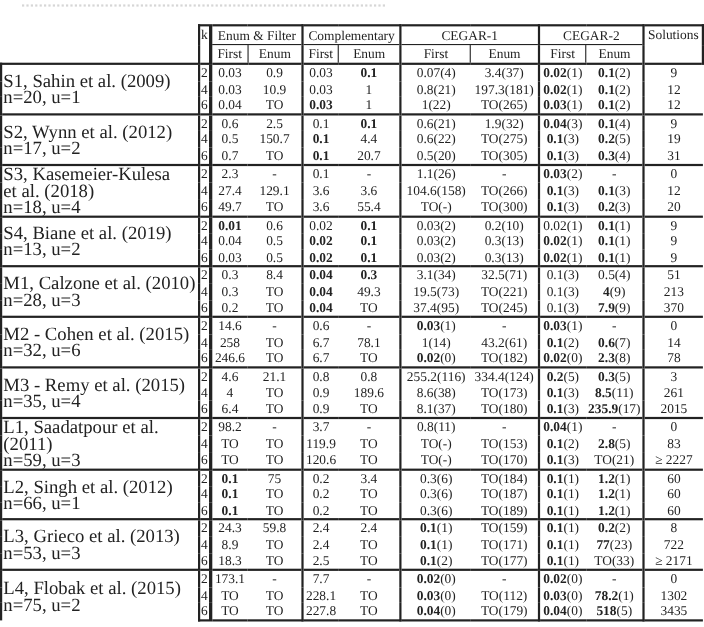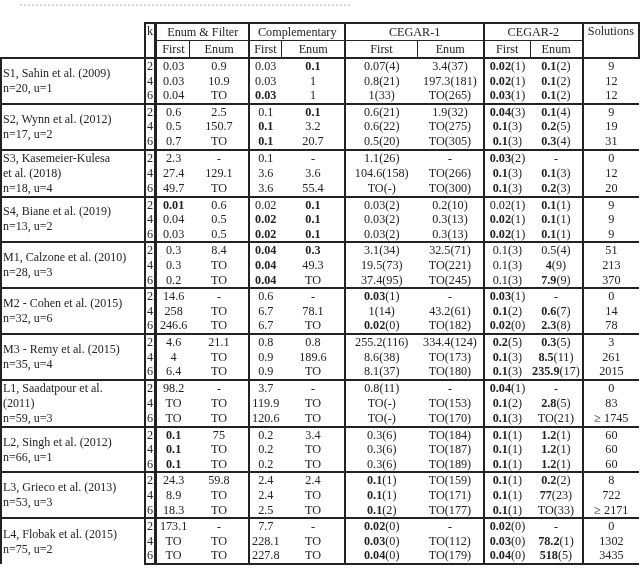--- a/index.html
+++ b/index.html
@@ -8,21 +8,21 @@
   .caption-cut { position:absolute; left:20px; top:-8px; height:12px; width:330px;
          border-bottom:2px dotted #bbb; opacity:.6; }
   table { position:absolute; left:0; top:22px; border-collapse:collapse;
           font-family:"Liberation Serif","DejaVu Serif",serif; font-size:12.2px; }
   td, th { padding:0 2px; text-align:center; white-space:nowrap; font-weight:normal;
            line-height:14.6px; }
   th { border:1px solid #222; height:16px; line-height:15px; }
   .hdr-empty { border:none !important; }
   .k { width:7px; padding:0 1px; border-left:2px solid #222; border-right:3px solid #222; }
   .lbl { width:142px; text-align:left; padding-left:1px; vertical-align:middle;
-         border-left:2px solid #222; line-height:15px; font-size:12px; }
+         border-left:2px solid #222; line-height:15px; font-size:17px; }
   .c1 { width:28px; } .c2 { width:57px; } .c3 { width:27px; } .c4 { width:61px; }
   .c5 { width:69px; } .c6 { width:63px; } .c7 { width:42px; } .c8 { width:46px; }
   .c9 { width:51px; }
   .br2 { border-right:2px solid #222; }
   tr.gstart td { border-top:2px solid #222; }
   tbody tr:last-child td { border-bottom:2px solid #222; }
   b { font-weight:bold; }
 </style>
 </head>
 <body>
@@ -80,21 +80,21 @@
         <td class="c7"><b>0.02</b><span>(1)</span></td>
         <td class="c8 br2"><b>0.1</b><span>(2)</span></td>
         <td class="c9"><span>12</span></td>
       </tr>
       <tr>
         <td class="k">6</td>
         <td class="c1"><span>0.04</span></td>
         <td class="c2 br2"><span>TO</span></td>
         <td class="c3"><b>0.03</b></td>
         <td class="c4 br2"><span>1</span></td>
-        <td class="c5"><span>1(33)</span></td>
+        <td class="c5"><span>1(22)</span></td>
         <td class="c6 br2"><span>TO(265)</span></td>
         <td class="c7"><b>0.03</b><span>(1)</span></td>
         <td class="c8 br2"><b>0.1</b><span>(2)</span></td>
         <td class="c9"><span>12</span></td>
       </tr>
       <tr class="gstart">
         <td class="lbl" rowspan="3">
           <div>S2, Wynn et al. (2012)</div>
           <div>n=17, u=2</div>
         </td>
@@ -107,21 +107,21 @@
         <td class="c6 br2"><span>1.9(32)</span></td>
         <td class="c7"><b>0.04</b><span>(3)</span></td>
         <td class="c8 br2"><b>0.1</b><span>(4)</span></td>
         <td class="c9"><span>9</span></td>
       </tr>
       <tr>
         <td class="k">4</td>
         <td class="c1"><span>0.5</span></td>
         <td class="c2 br2"><span>150.7</span></td>
         <td class="c3"><b>0.1</b></td>
-        <td class="c4 br2"><span>3.2</span></td>
+        <td class="c4 br2"><span>4.4</span></td>
         <td class="c5"><span>0.6(22)</span></td>
         <td class="c6 br2"><span>TO(275)</span></td>
         <td class="c7"><b>0.1</b><span>(3)</span></td>
         <td class="c8 br2"><b>0.2</b><span>(5)</span></td>
         <td class="c9"><span>19</span></td>
       </tr>
       <tr>
         <td class="k">6</td>
         <td class="c1"><span>0.7</span></td>
         <td class="c2 br2"><span>TO</span></td>
@@ -366,21 +366,21 @@
       <tr>
         <td class="k">6</td>
         <td class="c1"><span>TO</span></td>
         <td class="c2 br2"><span>TO</span></td>
         <td class="c3"><span>120.6</span></td>
         <td class="c4 br2"><span>TO</span></td>
         <td class="c5"><span>TO(-)</span></td>
         <td class="c6 br2"><span>TO(170)</span></td>
         <td class="c7"><b>0.1</b><span>(3)</span></td>
         <td class="c8 br2"><span>TO(21)</span></td>
-        <td class="c9"><span>≥ 1745</span></td>
+        <td class="c9"><span>≥ 2227</span></td>
       </tr>
       <tr class="gstart">
         <td class="lbl" rowspan="3">
           <div>L2, Singh et al. (2012)</div>
           <div>n=66, u=1</div>
         </td>
         <td class="k">2</td>
         <td class="c1"><b>0.1</b></td>
         <td class="c2 br2"><span>75</span></td>
         <td class="c3"><span>0.2</span></td>

